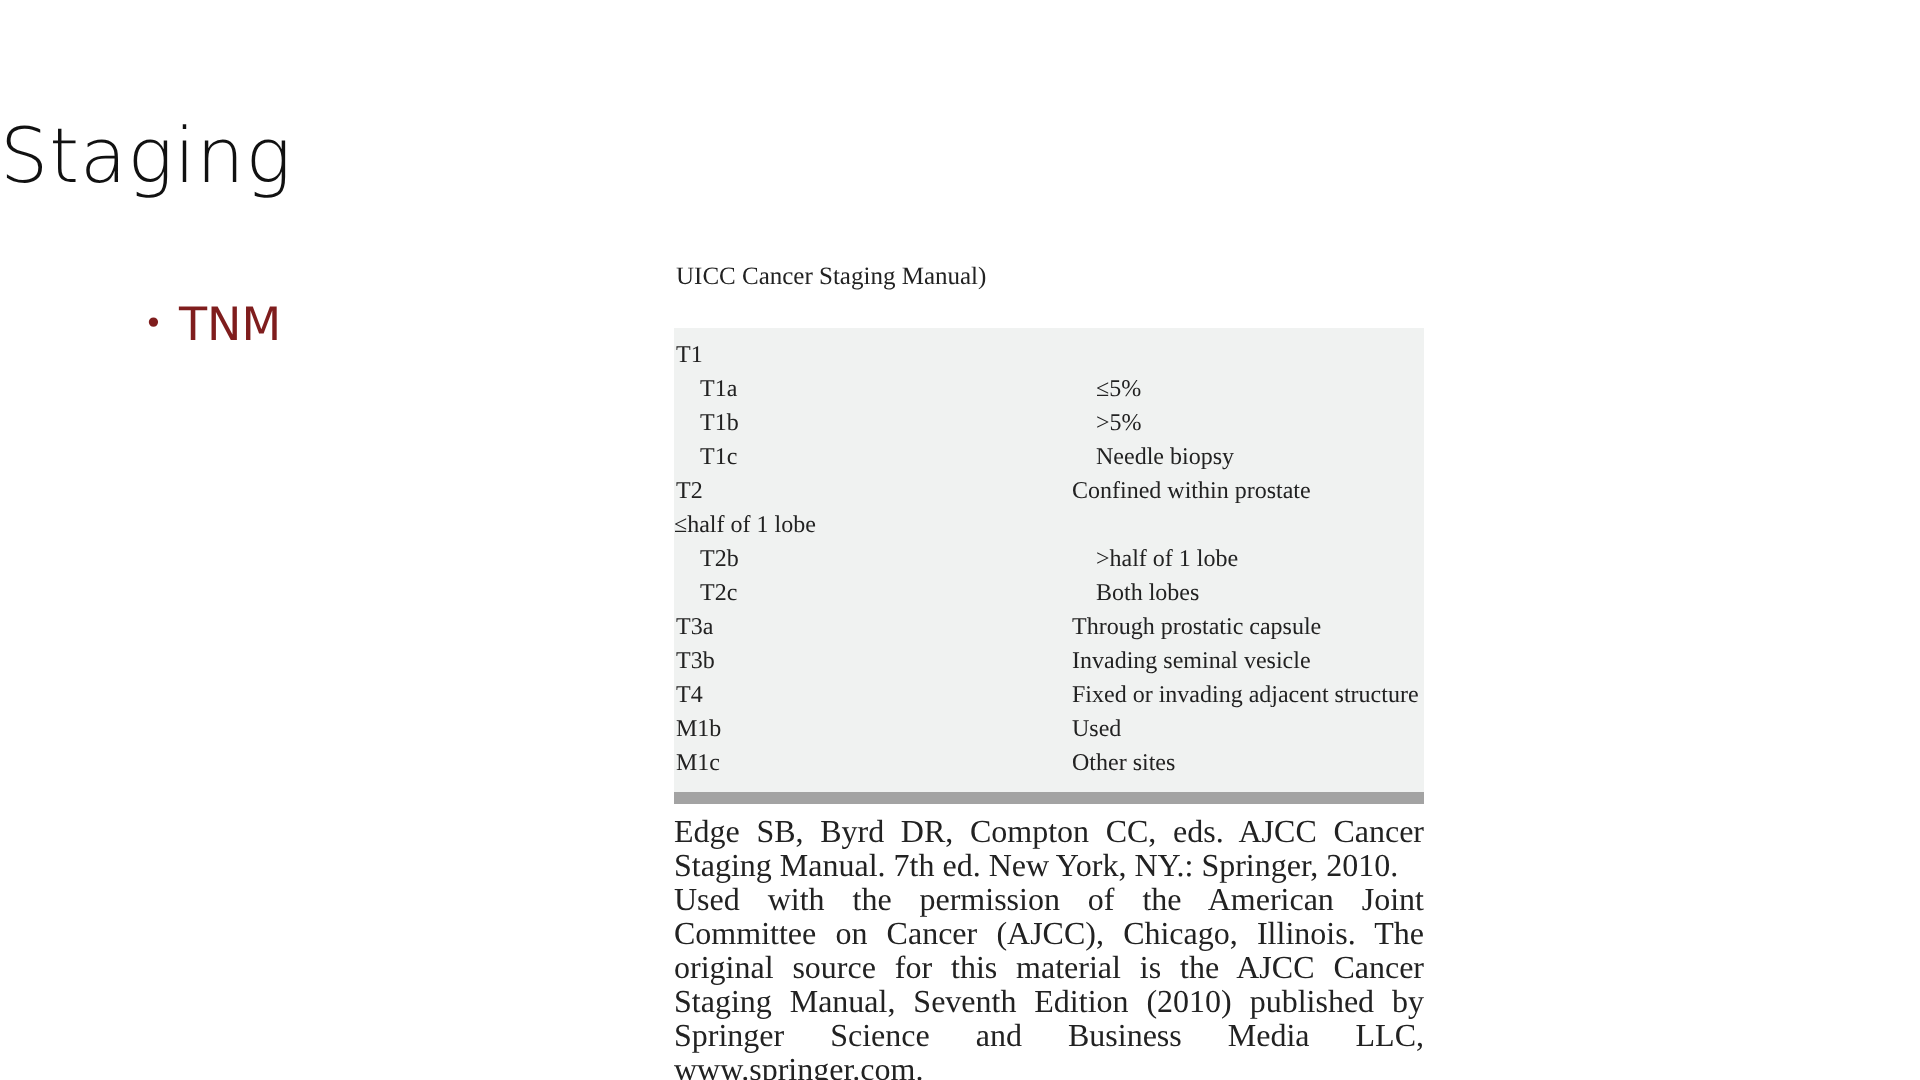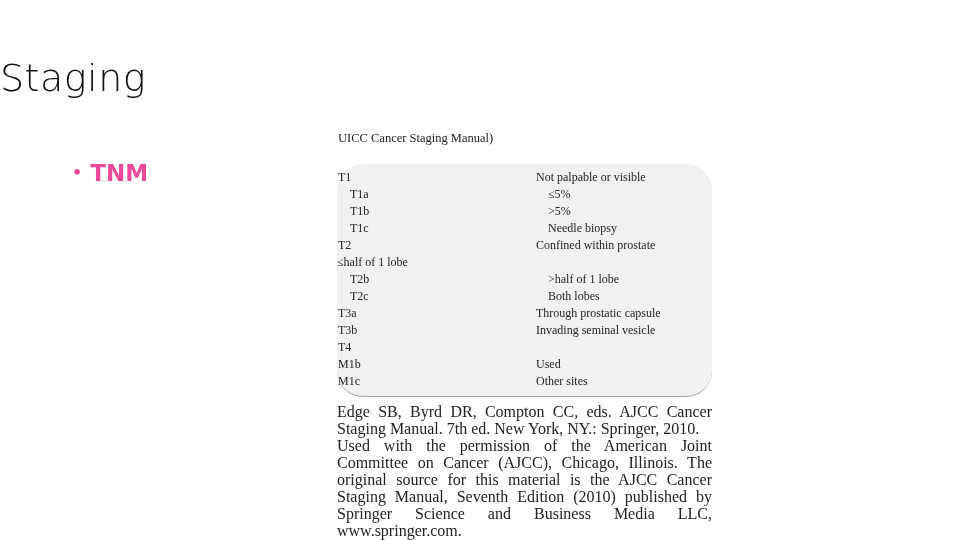--- a/index.html
+++ b/index.html
@@ -6,33 +6,32 @@
     body {
       width: 960px; height: 540px; background: #ffffff; position: relative; overflow: hidden;
       font-family: "Liberation Sans", sans-serif; color: #000;
     }
     .title {
       position: absolute; left: 0; top: 56px; width: 960px; text-align: left;
       font-family: "DejaVu Sans", sans-serif; font-weight: 300; font-size: 38px; color: #111;
       letter-spacing: 0.5px;
     }
     .bullet {
-      position: absolute; left: 72px; top: 160px; font-size: 23px; color: #ec4899;
+      position: absolute; left: 72px; top: 150px; font-size: 23px; color: #7f1d1d;
       font-family: "DejaVu Sans", sans-serif;
-      font-weight: bold;
     }
     .bullet .dot { display: inline-block; margin-right: 8px; font-size: 16px; vertical-align: 3px; }
     .figure {
       position: absolute; left: 313px; top: 128px; width: 375px;
       font-family: "Liberation Serif", serif; color: #222; margin-left: 24px;
     }
     .caption { font-size: 12.5px; height: 22px; line-height: 20px; padding-left: 1px; }
     .table {
-      margin-top: 14px; background: #f0f2f1; border-bottom: 1px solid #a3a3a3;
-      padding-top: 5px; padding-bottom: 6px; border-radius: 26px;
+      margin-top: 14px; background: #f0f2f1; border-bottom: 6px solid #a3a3a3;
+      padding-top: 5px; padding-bottom: 6px;
     }
     .row { display: flex; height: 17px; line-height: 17px; font-size: 12px; }
     .row .code { width: 198px; padding-left: 1px; }
     .row.sub .code { padding-left: 13px; }
     .row .desc { flex: 1; white-space: nowrap; overflow: hidden; }
     .refs { margin-top: 6px; font-size: 16px; line-height: 17px; text-align: justify; }
     .refs p { margin: 0; }
   </style>
 </head>
 <body>
@@ -41,21 +40,20 @@
 
 <div class="bullet">
   <span class="dot">•</span><span>TNM</span>
 </div>
 
 <div class="figure">
   <div class="caption">UICC Cancer Staging Manual)</div>
   <div class="table">
     <div class="row">
         <span class="code">T1</span>
-        <span class="desc">Not palpable or visible</span>
       </div>
     <div class="row sub">
         <span class="code">T1a</span>
         <span class="desc">≤5%</span>
       </div>
     <div class="row sub">
         <span class="code">T1b</span>
         <span class="desc">&gt;5%</span>
       </div>
     <div class="row sub">
@@ -80,20 +78,21 @@
     <div class="row">
         <span class="code">T3a</span>
         <span class="desc">Through prostatic capsule</span>
       </div>
     <div class="row">
         <span class="code">T3b</span>
         <span class="desc">Invading seminal vesicle</span>
       </div>
     <div class="row">
         <span class="code">T4</span>
+        <span class="desc">Fixed or invading adjacent structure</span>
       </div>
     <div class="row">
         <span class="code">M1b</span>
         <span class="desc">Used</span>
       </div>
     <div class="row">
         <span class="code">M1c</span>
         <span class="desc">Other sites</span>
       </div>
   </div>

